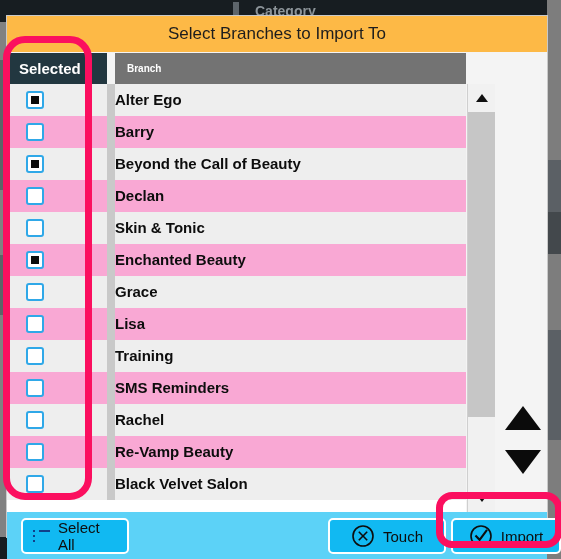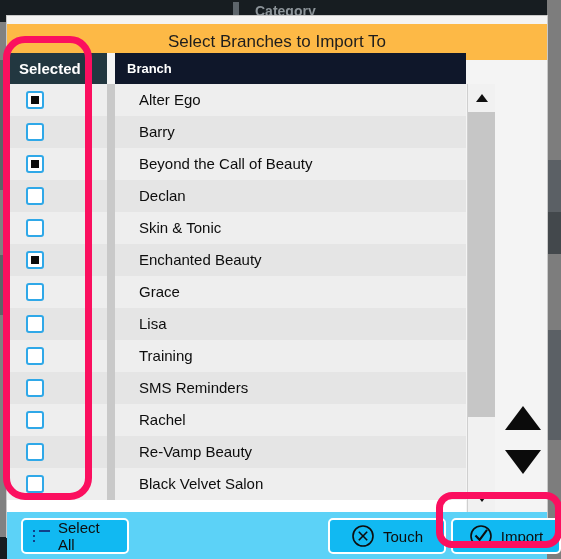--- a/index.html
+++ b/index.html
@@ -23,42 +23,42 @@
   #bg-right-col{position:absolute;right:0;top:0;width:14px;height:559px;background:#7d7d7d;}
   #bg-right-seg1{position:absolute;right:0;top:160px;width:14px;height:52px;background:#5b6065;}
   #bg-right-seg2{position:absolute;right:0;top:212px;width:14px;height:42px;background:#43484c;}
   #bg-right-seg3{position:absolute;right:0;top:330px;width:14px;height:110px;background:#5b6065;}
   #bg-left-seg1{position:absolute;left:0;top:60px;width:7px;height:130px;background:#5e6367;}
   #bg-left-seg2{position:absolute;left:0;top:255px;width:7px;height:60px;background:#5e6367;}
 
   
   #dialog{position:absolute;left:7px;top:16px;width:540px;height:521px;background:#f4f4f4;
       box-shadow:0 0 0 1px #c9c9c9;}
-  #dialog-title{position:absolute;left:0;top:8px;width:540px;height:36px;background:#fdb946;
+  #dialog-title{position:absolute;left:0;top:0;width:540px;height:36px;background:#fdb946;
       color:#1d1d1d;font-size:17px;line-height:36px;text-align:center;font-weight:normal;}
 
   
   #col-hdr-selected{position:absolute;left:0;top:37px;width:100px;height:31px;background:#223740;
       color:#ffffff;font-size:15px;font-weight:bold;line-height:31px;padding-left:12px;
       box-sizing:border-box;white-space:nowrap;}
   #col-hdr-gap{position:absolute;left:100px;top:37px;width:8px;height:31px;background:#f4f4f4;}
-  #col-hdr-branch{position:absolute;left:108px;top:37px;width:351px;height:31px;background:#0f172a;
-      color:#ffffff;font-size:13px;font-weight:bold;line-height:31px;padding-left:12px;
+  #col-hdr-branch{position:absolute;left:108px;top:37px;width:351px;height:31px;background:#737373;
+      color:#ffffff;font-size:10px;font-weight:bold;line-height:31px;padding-left:12px;
       box-sizing:border-box;white-space:nowrap;}
 
   
   #list-body{position:absolute;left:0;top:68px;width:459px;height:428px;overflow:hidden;background:#ffffff;}
   .list-row{position:relative;height:32px;width:459px;}
   .list-row.odd{background:#eeeeee;}
-  .list-row.even{background:#e5e5e5;}
+  .list-row.even{background:#f9a8d4;}
   .row-sel-cell{position:absolute;left:0;top:0;width:100px;height:32px;}
   .row-divider{position:absolute;left:100px;top:0;width:8px;height:32px;background:#c9c9c9;}
   .row-divider i{position:absolute;left:2px;top:0;width:4px;height:32px;background:#c9c9c9;display:block;}
   .row-branch-cell{position:absolute;left:108px;top:0;width:351px;height:47px;line-height:32px;
-      padding-left:24px;box-sizing:border-box;font-size:15px;color:#0d0d0d;white-space:nowrap;overflow:hidden;}
+      padding-left:0;box-sizing:border-box;font-size:15px;color:#0d0d0d;white-space:nowrap;overflow:hidden;font-weight:bold;}
   .chk{position:absolute;left:19px;top:7px;width:18px;height:18px;border:2px solid #2fa8e8;
       border-radius:3px;background:#ffffff;box-sizing:border-box;}
   .chk.checked::after{content:"";position:absolute;left:3px;top:3px;width:8px;height:8px;background:#0a0a0a;}
 
   
   #scrollbar{position:absolute;left:460px;top:68px;width:28px;height:428px;background:#f1f1f1;
       border-left:1px solid #cfcfcf;box-sizing:border-box;}
   #sb-up{position:absolute;left:0;top:0;width:27px;height:28px;background:#f1f1f1;}
   #sb-down{position:absolute;left:0;bottom:0;width:27px;height:28px;background:#f1f1f1;}
   #sb-track{position:absolute;left:0;top:28px;width:27px;height:372px;background:#f1f1f1;}

